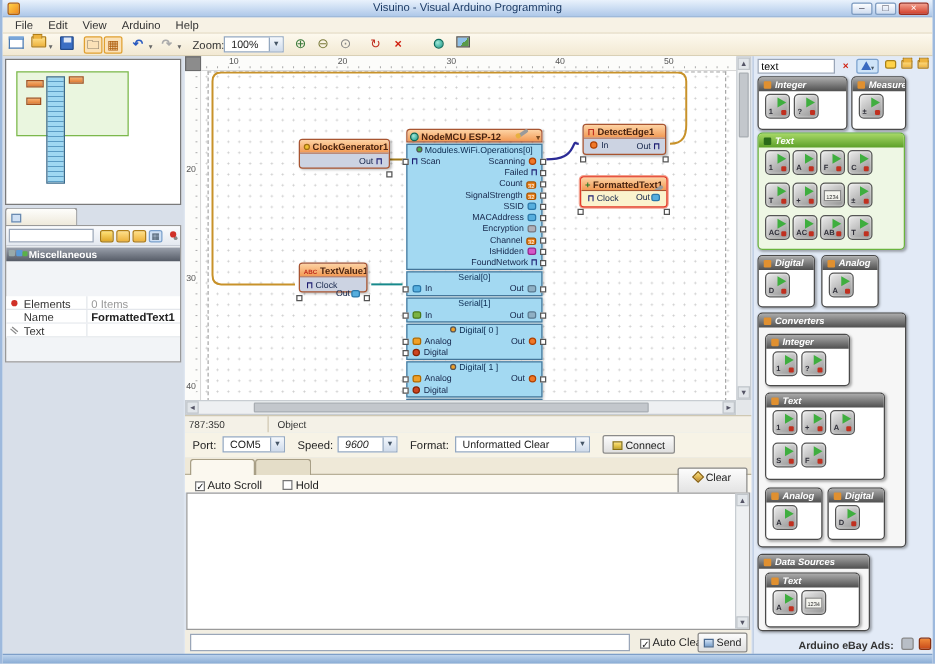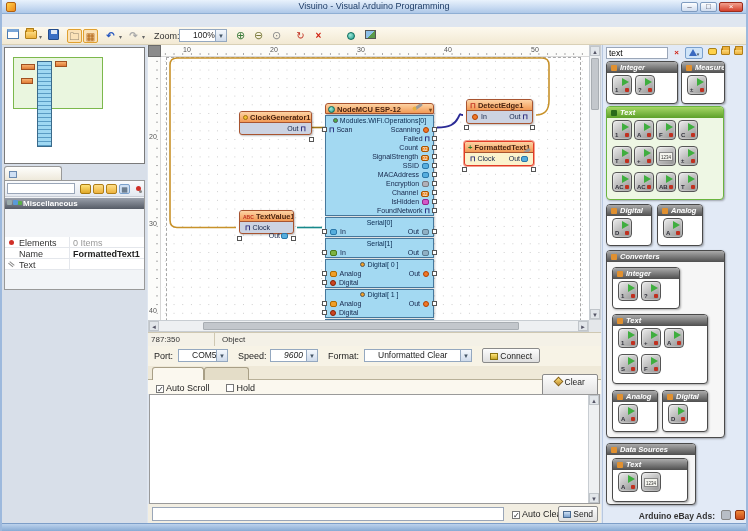--- a/index.html
+++ b/index.html
@@ -17,21 +17,21 @@
     background:linear-gradient(#fdfeff,#cfdcef);text-align:center;line-height:8px;font-size:8px;color:#445;}
   .winbtn.close{width:24px;background:linear-gradient(#f2a08e,#d3402c);color:#fff;border-color:#9c2c1c;}
   
   .menubar{position:absolute;left:0;top:14px;right:0;height:13px;background:#f7f2e5;border-bottom:1px solid #e3dac2;padding-left:4px;}
   .menubar span{display:inline-block;padding:1px 6px;color:#333;}
   .toolbar{position:absolute;left:0;top:27px;right:0;height:18px;
     background:linear-gradient(#fdf9ee,#f2e9d3);border-bottom:1px solid #d9d0b6;}
   .tbtn{position:absolute;top:2px;width:15px;height:14px;text-align:center;line-height:13px;font-size:10px;border-radius:2px;}
   .tbtn.pressed{background:#fbe2b8;border:1px solid #e0a030;}
   .drop{position:absolute;top:6px;font-size:6px;color:#666;}
-  .combo{position:absolute;background:#fff;border:1px solid #94a8c0;height:13px;font-size:8.5px;line-height:11px;padding-left:13px;color:#222;}
+  .combo{position:absolute;background:#fff;border:1px solid #94a8c0;height:13px;font-size:8.5px;line-height:11px;padding-left:5px;color:#222;}
   .combo .arr{position:absolute;right:0;top:0;bottom:0;width:11px;background:linear-gradient(#f4f8fd,#cfdbeb);border-left:1px solid #94a8c0;text-align:center;font-size:6px;line-height:12px;color:#456;}
   .ico-folder{display:inline-block;width:12px;height:9px;background:linear-gradient(#ffe08a,#edb33e);border:1px solid #b07e18;border-radius:1px;position:relative;}
   .ico-folder:before{content:"";position:absolute;left:0;top:-3px;width:6px;height:3px;background:#edb33e;border:1px solid #b07e18;border-bottom:none;border-radius:1px 1px 0 0;}
   .ico-floppy{display:inline-block;width:11px;height:11px;background:#3b6fc4;border:1px solid #234b8c;border-radius:1px;position:relative;}
   .ico-floppy:before{content:"";position:absolute;left:2px;top:0;width:6px;height:4px;background:#dfe8f5;}
   .ico-window{display:inline-block;width:12px;height:10px;background:#fff;border:1px solid #4a7ab0;border-top:3px solid #7aa6d8;}
   .ico-mag{color:#3a7a3a;font-size:11px;line-height:13px;}
   
   .leftpanel{position:absolute;left:0;top:45px;width:145px;bottom:8px;background:#d8dfe9;}
   .navigator{position:absolute;left:2px;top:2px;width:141px;height:117px;background:#fff;border:1px solid #7a7a7a;}
@@ -141,20 +141,21 @@
 <div class="win">
 
   <div class="titlebar">
     <span class="appicon"></span>
     <span class="wtitle">Visuino - Visual Arduino Programming</span>
     <span class="winbtn" style="right:48px;">–</span>
     <span class="winbtn" style="right:29px;">□</span>
     <span class="winbtn close" style="right:3px;">×</span>
   </div>
 
+  <div class="menubar" id="menubar"><span>File</span><span>Edit</span><span>View</span><span>Arduino</span><span>Help</span></div>
 
   <div class="toolbar">
     <span class="tbtn" style="left:3px;"><span class="ico-window"></span></span>
     <span class="tbtn" style="left:21px;"><span class="ico-folder"></span></span>
     <span class="drop" style="left:37px;">▾</span>
     <span class="tbtn" style="left:44px;"><span class="ico-floppy"></span></span>
     <span class="tbtn pressed" style="left:65px;">🗀</span>
     <span class="tbtn pressed" style="left:81px;color:#b06010;">▦</span>
     <span class="tbtn" style="left:101px;color:#2a5ac0;font-weight:bold;">↶</span>
     <span class="drop" style="left:117px;">▾</span>

